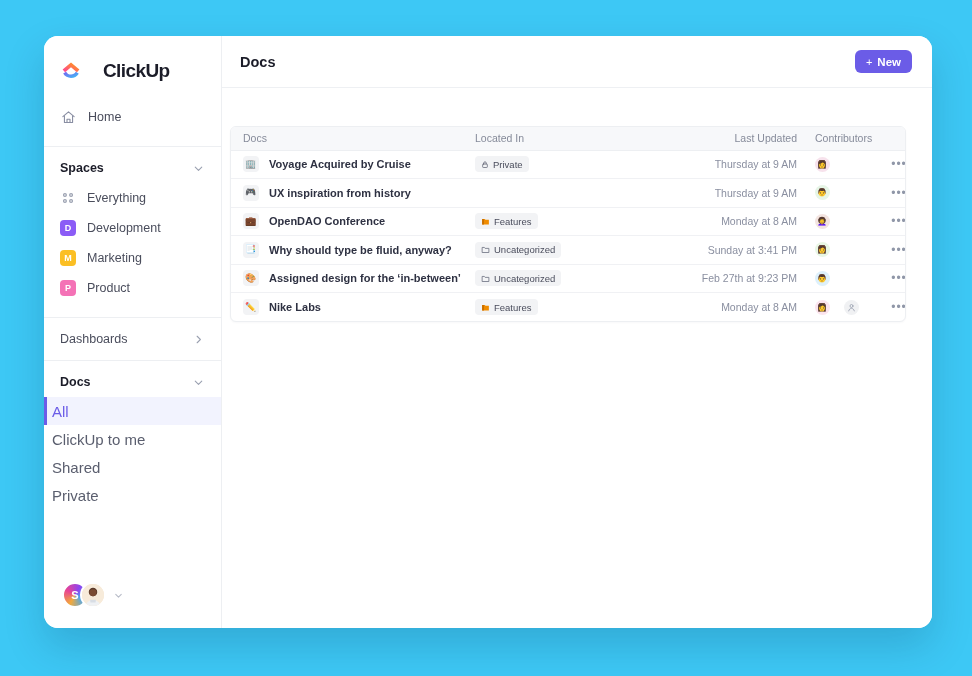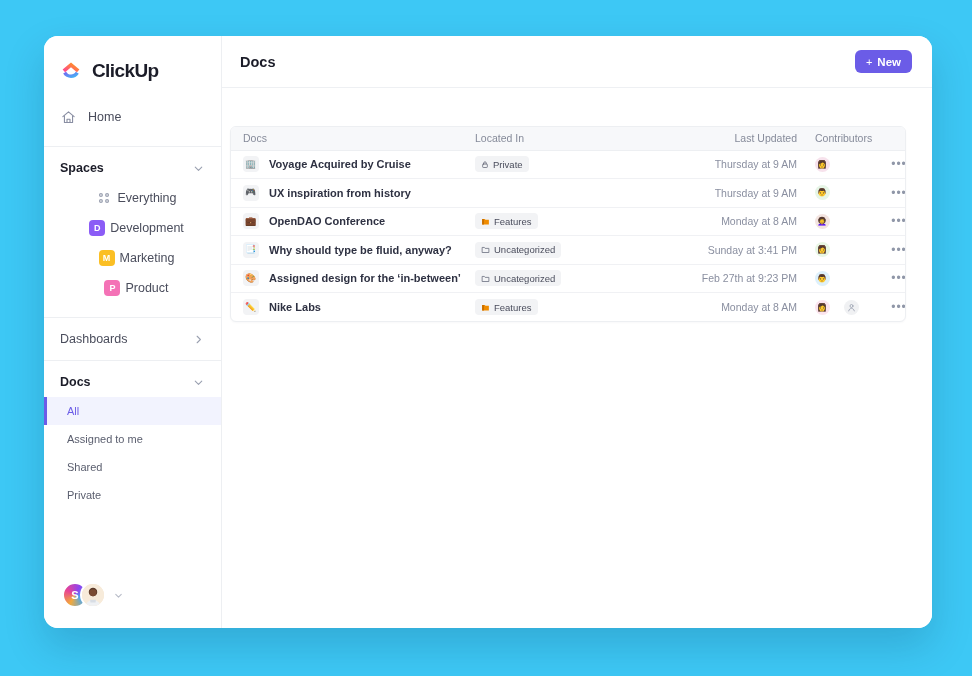--- a/index.html
+++ b/index.html
@@ -55,21 +55,21 @@
   .sidebar {
     width: 178px;
     height: 100%;
     background: #ffffff;
     border-right: 1px solid #EDEFF2;
     display: flex;
     flex-direction: column;
     position: relative;
   }
   .logo-row {
-    display:flex; align-items:center; gap:10px;
+    display:flex; align-items:center; gap:21px;
     padding: 24px 0 20px 16px;
   }
   .logo-mark { width: 22px; height: 22px; position: relative; }
   .logo-text {
     font-size: 19px; font-weight: bold; color: #1B1C28;
     letter-spacing: -.6px;
   }
 
   .nav-group { padding: 0 8px; text-align: center; }
   .nav-item {
@@ -85,36 +85,36 @@
 
   .section-head {
     display:flex; align-items:center; justify-content:space-between;
     padding: 14px 16px 8px 16px;
     cursor:pointer;
   }
   .section-title { font-size: 12.5px; font-weight: bold; color:#1B1C28; }
   .chev { color:#9AA0B0; display:flex; }
 
   .space-item {
-    display:flex; align-items:center; gap:5px;
+    display:flex; align-items:center; gap:11px;
     height: 30px; margin: 0 8px; padding-left: 8px;
-    border-radius:6px; cursor:pointer;justify-content:center;
+    border-radius:6px; cursor:pointer;
   }
   .space-badge {
     width:16px; height:16px; border-radius:4px;
     display:flex; align-items:center; justify-content:center;
     color:#fff; font-size:9px; font-weight:bold;
     flex-shrink:0;
   }
   .space-label { font-size:12.5px; color:#4A4D5C; }
   .grid-icon { width:16px; height:16px; display:flex; align-items:center; justify-content:center; }
 
   .sub-item {
     height: 28px; display:flex; align-items:center;
-    padding-left: 23px; font-size:11px; color:#5A5E6E;
+    padding-left: 8px; font-size:15px; color:#5A5E6E;
     cursor:pointer; position:relative;
   }
   .sub-item.active {
     background:#F2F3FE; color:#6B5CE7; 
   }
   .sub-item.active::before {
     content:""; position:absolute; left:0; top:0; bottom:0;
     width:3px; background:#6B5CE7;
   }
 
@@ -322,21 +322,21 @@
     <div class="section-head">
       <span class="section-title">Docs</span>
       <span class="chev">
         <svg width="13" height="13" viewBox="0 0 24 24" fill="none" stroke="currentColor" stroke-width="2" stroke-linecap="round" stroke-linejoin="round">
             <path d="M6 9.5l6 6 6-6"></path>
           </svg>
       </span>
     </div>
 
     <div class="sub-item active">All</div>
-    <div class="sub-item">Assigned to me</div>
+    <div class="sub-item">ClickUp to me</div>
     <div class="sub-item">Shared</div>
     <div class="sub-item">Private</div>
 
     <div class="sidebar-footer">
       <div class="avatar-stack">
         <div class="av av-s">S</div>
         <div class="av av-photo">
           <svg width="26" height="26" viewBox="0 0 26 26">
             <rect width="26" height="26" fill="#F7EBDA"></rect>
             <circle cx="13" cy="9.5" r="5" fill="#5A3A2A"></circle>

